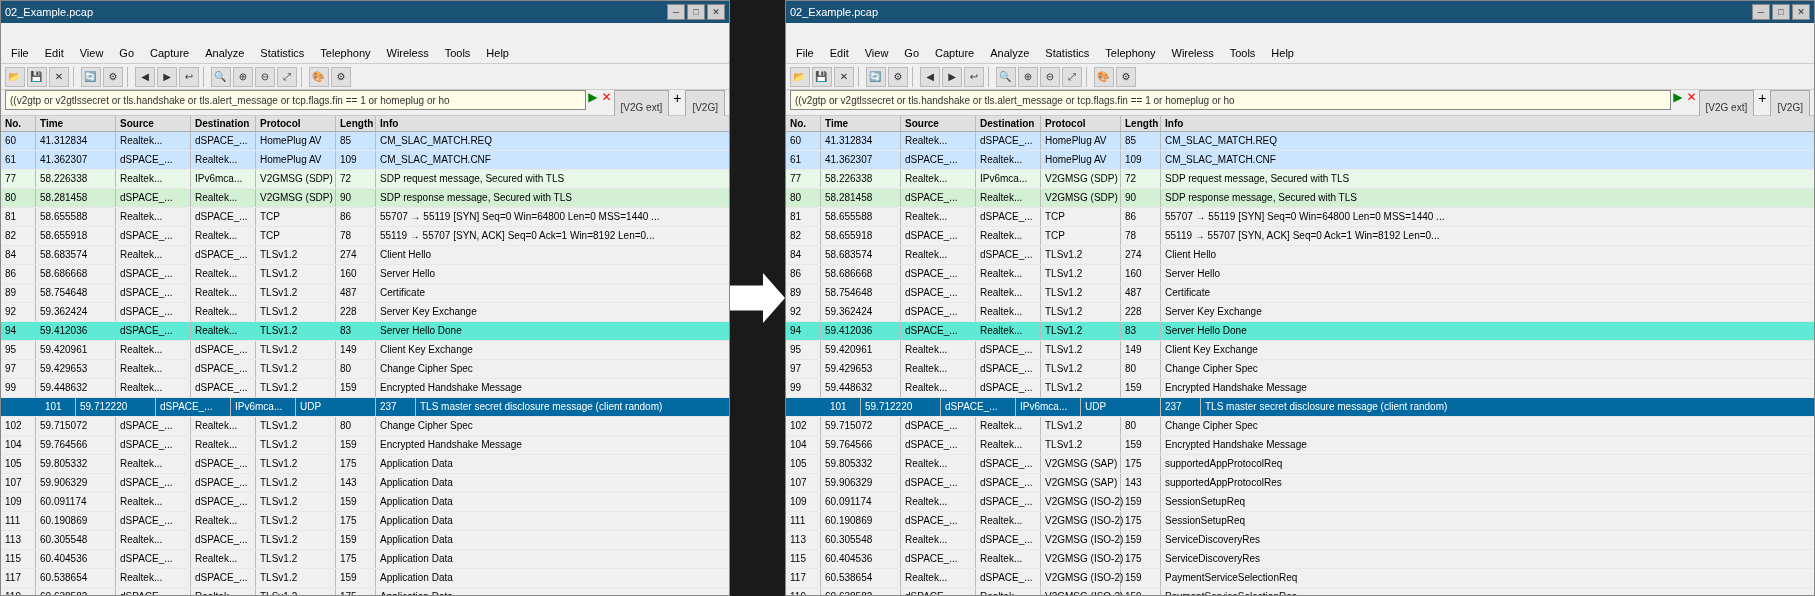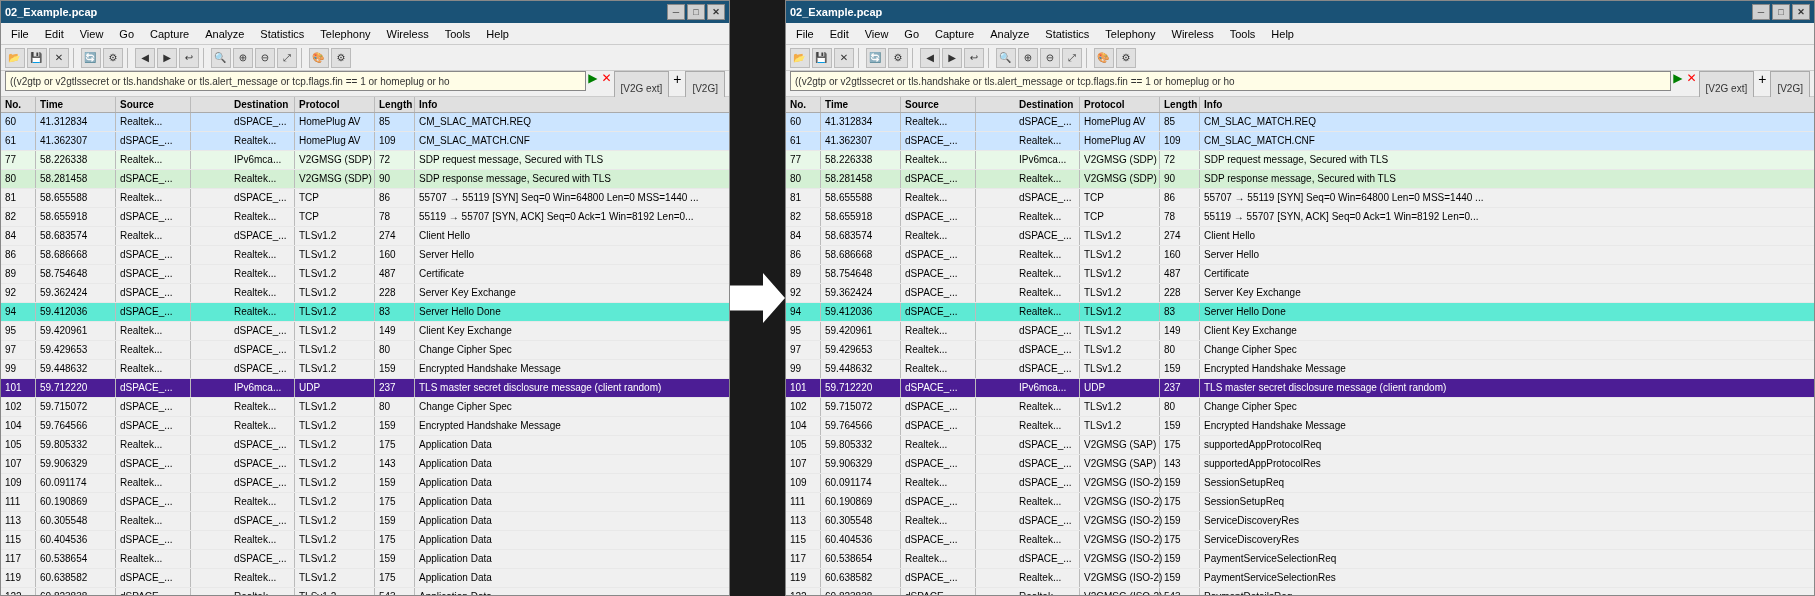--- a/index.html
+++ b/index.html
@@ -30,21 +30,20 @@
     .title-bar {
       height: 22px;
       background: #1a5276;
       display: flex;
       align-items: center;
       justify-content: space-between;
       padding: 0 4px;
       color: white;
       font-size: 11px;
       flex-shrink: 0;
-      font-weight: bold;
     }
 
     .title-bar-buttons {
       display: flex;
       gap: 2px;
     }
 
     .title-btn {
       width: 18px;
       height: 16px;
@@ -60,20 +59,21 @@
 
     
     .menu-bar {
       height: 22px;
       background: #f0f0f0;
       display: flex;
       align-items: center;
       padding: 0 2px;
       border-bottom: 1px solid #ccc;
       flex-shrink: 0;
+      margin-top: 19px;
     }
 
     .menu-item {
       padding: 2px 8px;
       font-size: 11px;
       cursor: pointer;
       color: #000;
     }
 
     
@@ -154,42 +154,43 @@
       background: #e0e0e0;
       border-bottom: 1px solid #aaa;
       font-size: 10px;
       font-weight: bold;
       flex-shrink: 0;
     }
 
     .col-no { width: 35px; padding: 2px 4px; border-right: 1px solid #bbb; flex-shrink: 0; }
     .col-time { width: 80px; padding: 2px 4px; border-right: 1px solid #bbb; flex-shrink: 0; }
     .col-src { width: 75px; padding: 2px 4px; border-right: 1px solid #bbb; flex-shrink: 0; overflow: hidden; }
-    .col-dst { width: 65px; padding: 2px 4px; border-right: 1px solid #bbb; flex-shrink: 0; overflow: hidden; margin-left: 39px; }
+    .col-dst { width: 65px; padding: 2px 4px; border-right: 1px solid #bbb; flex-shrink: 0; overflow: hidden; }
     .col-proto { width: 80px; padding: 2px 4px; border-right: 1px solid #bbb; flex-shrink: 0; }
     .col-len { width: 40px; padding: 2px 4px; border-right: 1px solid #bbb; flex-shrink: 0; }
     .col-info { flex: 1; padding: 2px 4px; overflow: hidden; }
 
     .packet-rows {
       flex: 1;
       overflow-y: auto;
       overflow-x: hidden;
     }
 
     .packet-row {
       display: flex;
       font-size: 10px;
       border-bottom: 1px solid #e8e8e8;
       line-height: 14px;
       white-space: nowrap;
     }
 
     .packet-row.selected {
-      background: #4c1d95;
+      background: #0369a1;
       color: white;
+      padding-left: 40px;
     }
 
     .packet-row.green { background: #d4f0d4; }
     .packet-row.light-green { background: #e8f8e8; }
     .packet-row.blue { background: #cce5ff; }
     .packet-row.purple { background: #5eead4; }
 
     .packet-row.selected .col-no,
     .packet-row.selected .col-time,
     .packet-row.selected .col-src,

